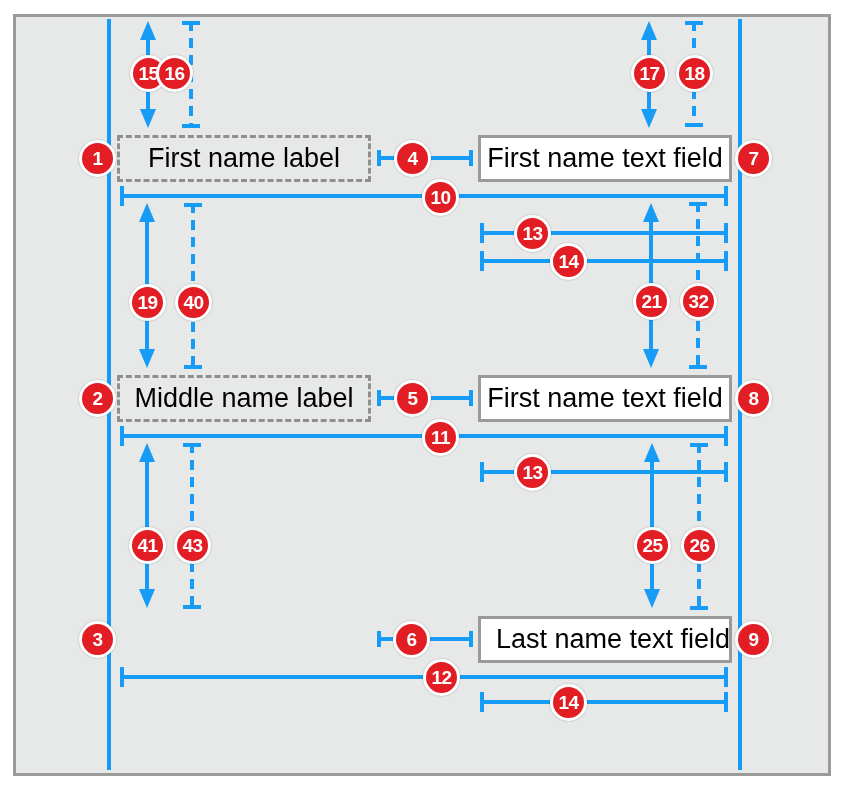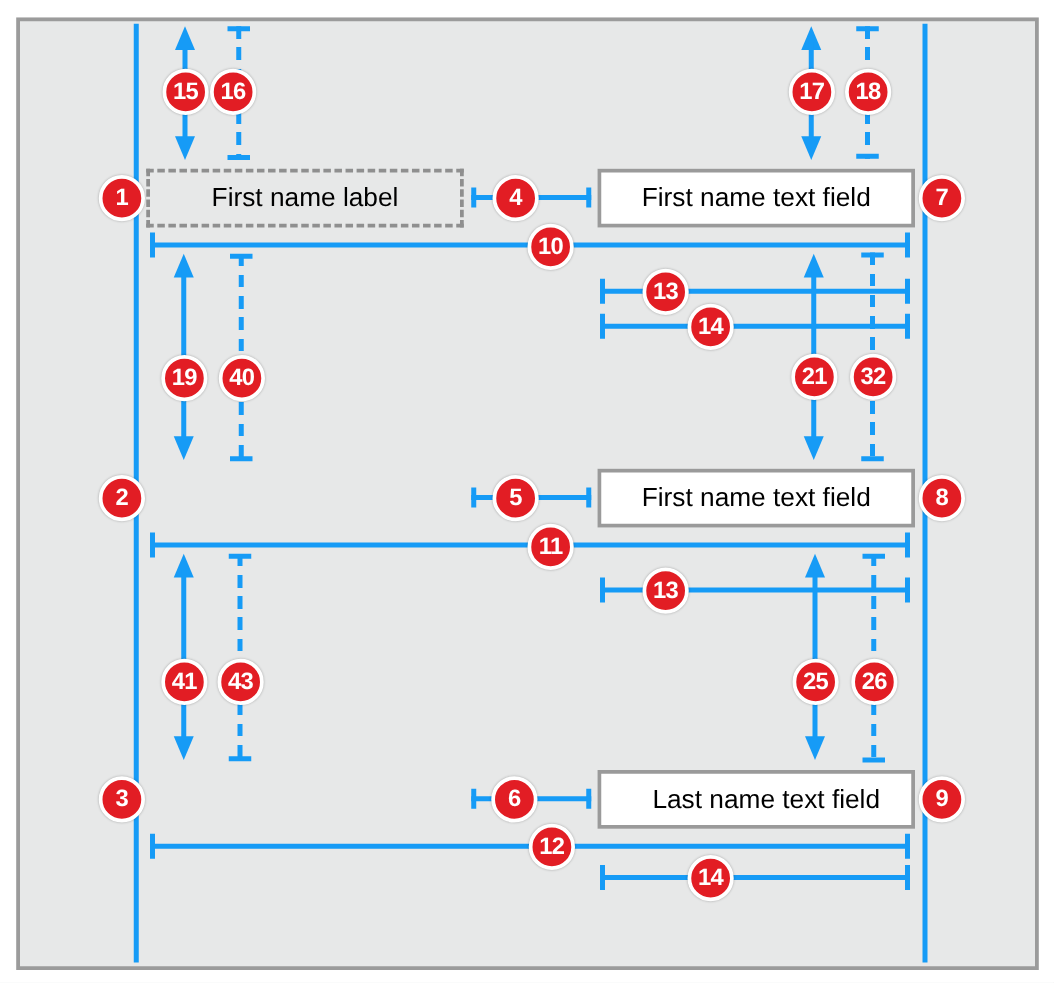--- a/index.html
+++ b/index.html
@@ -11,21 +11,21 @@
     position:absolute;left:13px;top:14px;width:818px;height:762px;
     box-sizing:border-box;border:3px solid var(--frame-border,#9b9b9b);
     background:var(--canvas-background,#e7e8e8);
   }
   .guide{
     position:absolute;width:4px;background:var(--accent-blue,#169bf6);z-index:2;
   }
   .lbox,.fbox{
     position:absolute;width:254px;height:47px;box-sizing:border-box;z-index:3;
     display:flex;align-items:center;justify-content:center;
-    font-size:21px;color:var(--text,#000);white-space:nowrap;
+    font-size:27px;color:var(--text,#000);white-space:nowrap;
   }
   .lbox{border:3px dashed var(--label-dash-border,#8f8f8f);}
   .fbox{border:3px solid var(--box-border,#9a9a9a);background:var(--field-background,#fff);}
   
   .dimline{position:absolute;height:4px;background:var(--accent-blue,#169bf6);z-index:2;}
   .dimline::before,.dimline::after{
     content:"";position:absolute;width:4px;height:20px;top:-8px;
     background:var(--accent-blue,#169bf6);
   }
   .dimline::before{left:0;}
@@ -73,20 +73,23 @@
   <div class="guide" style="left:107px;top:19px;height:751px;"></div>
   <div class="guide" style="left:738px;top:19px;height:751px;"></div>
 
   <div class="lbox" style="left:117px;top:135px;">
       <span>First name label</span>
     </div>
   <div class="fbox" style="left:478px;top:135px;">
       <span>First name text field</span>
     </div>
 
+  <div class="lbox" style="left:117px;top:375px;">
+      <span>Middle name label</span>
+    </div>
   <div class="fbox" style="left:478px;top:375px;">
       <span>First name text field</span>
     </div>
 
   <div class="fbox" style="left:478px;top:616px;padding-left:16px;">
       <span>Last name text field</span>
     </div>
 
   <div class="dimline small" style="left:377px;top:156px;width:96px;"></div>
   <div class="dimline small" style="left:377px;top:396px;width:96px;"></div>
@@ -136,21 +139,21 @@
   <div class="badge" style="left:735px;top:380px;">8</div>
   <div class="badge" style="left:735px;top:621px;">9</div>
   <div class="badge" style="left:422px;top:179px;">10</div>
   <div class="badge" style="left:422px;top:419px;">11</div>
   <div class="badge" style="left:423px;top:659px;">12</div>
   <div class="badge" style="left:514px;top:215px;">13</div>
   <div class="badge" style="left:550px;top:243px;">14</div>
   <div class="badge" style="left:514px;top:454px;">13</div>
   <div class="badge" style="left:550px;top:684px;">14</div>
   <div class="badge" style="left:130px;top:55px;">15</div>
-  <div class="badge" style="left:168px;top:55px;">16</div>
+  <div class="badge" style="left:156px;top:55px;">16</div>
   <div class="badge" style="left:631px;top:55px;">17</div>
   <div class="badge" style="left:676px;top:55px;">18</div>
   <div class="badge" style="left:129px;top:284px;">19</div>
   <div class="badge" style="left:175px;top:284px;">40</div>
   <div class="badge" style="left:633px;top:283px;">21</div>
   <div class="badge" style="left:680px;top:283px;">32</div>
   <div class="badge" style="left:129px;top:527px;">41</div>
   <div class="badge" style="left:174px;top:527px;">43</div>
   <div class="badge" style="left:634px;top:527px;">25</div>
   <div class="badge" style="left:681px;top:527px;">26</div>

